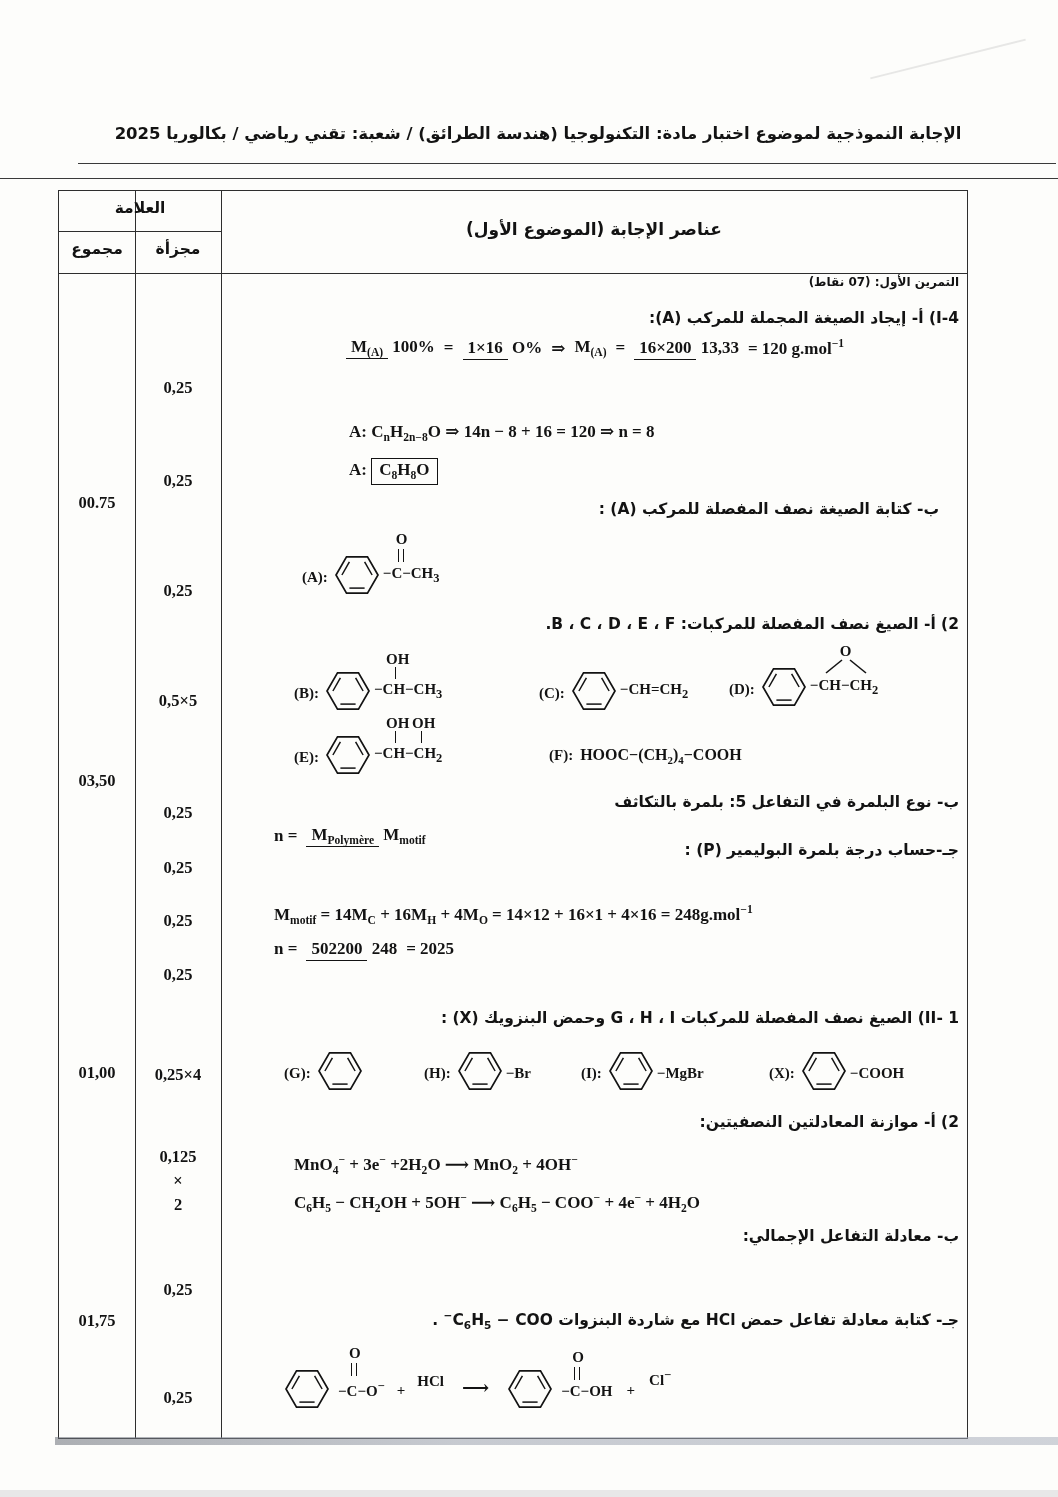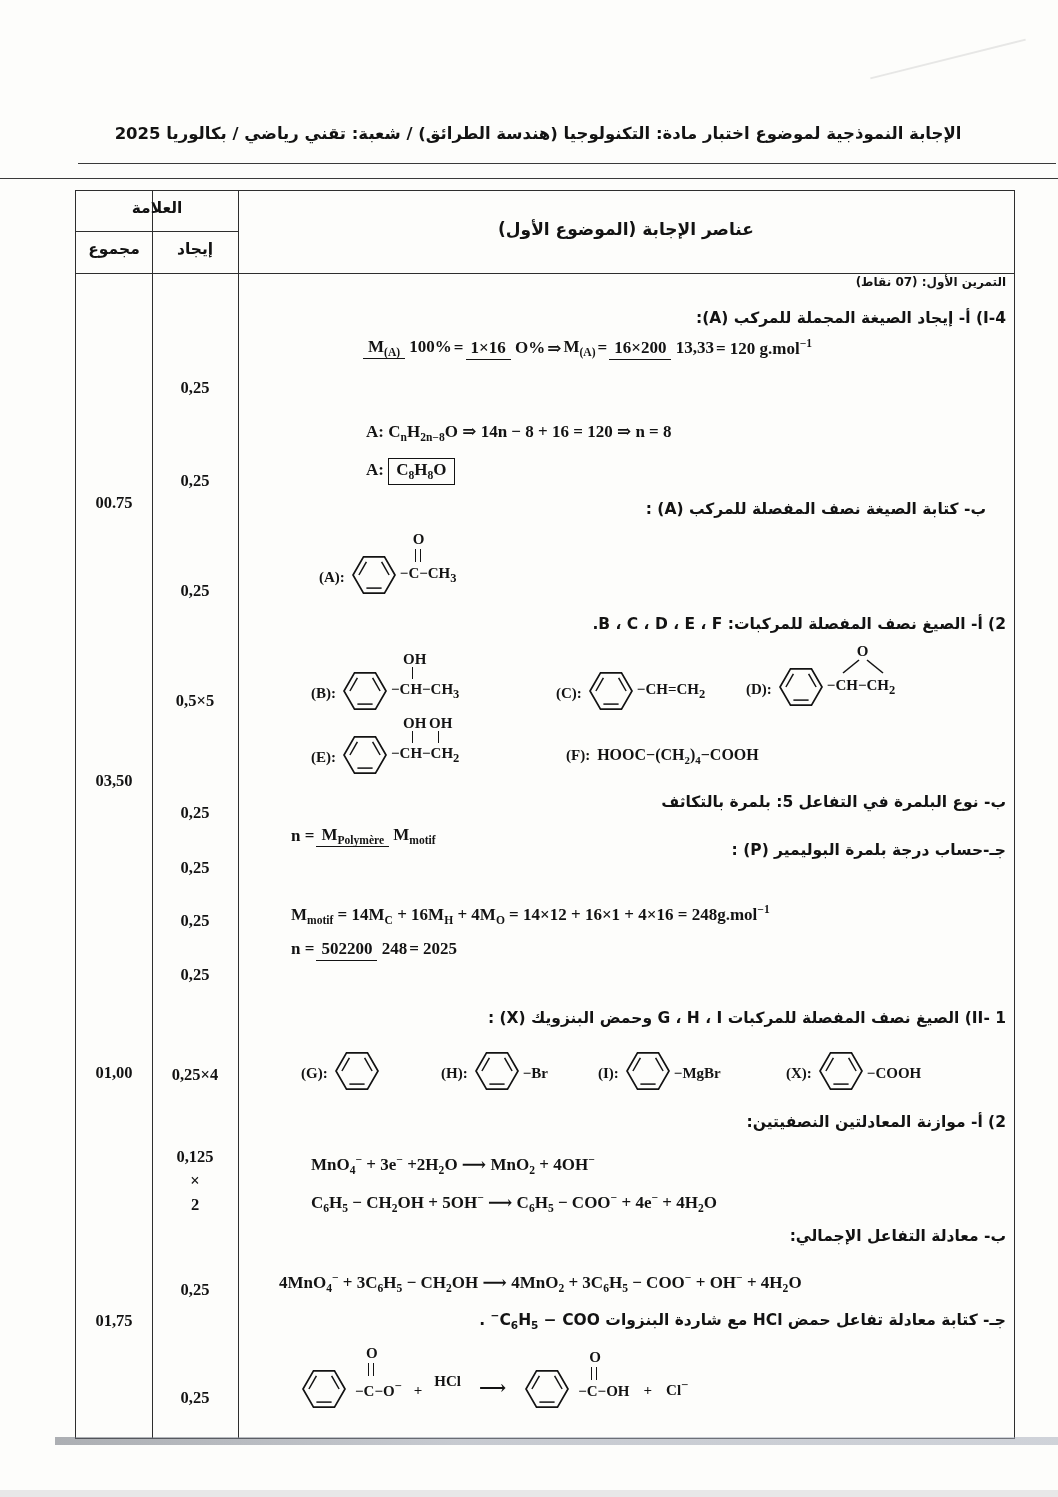--- a/index.html
+++ b/index.html
@@ -11,35 +11,35 @@
   .fm{font-family:"Liberation Serif","DejaVu Serif","DejaVu Sans",serif;font-weight:600;
       font-size:17px;white-space:nowrap;color:#131313;}
   .fm sub,.ar sub{font-size:68%;}
   .fm sup,.ar sup{font-size:68%;}
   .abs{position:absolute;}
   
   .rule{position:absolute;height:0;border-top:1.6px solid #3a3a3a;}
   .artifact{position:absolute;width:160px;border-top:2px solid #9a9a9a;opacity:.22;
             transform:rotate(-14deg);}
   
-  .table{position:absolute;left:75px;top:190px;width:908px;height:1247px;
-         border:1.7px solid #2e2e2e;padding-left:30px;}
+  .table{position:absolute;left:58px;top:190px;width:908px;height:1247px;
+         border:1.7px solid #2e2e2e;}
   .vline{position:absolute;top:0;bottom:0;border-left:1.5px solid #2e2e2e;}
   .hline{position:absolute;border-top:1.5px solid #2e2e2e;}
   .th{position:absolute;text-align:center;}
   
   .col-body{position:absolute;top:82px;bottom:0;}
   .mark{position:absolute;width:100%;text-align:center;white-space:pre-line;
         font-family:"Liberation Serif","DejaVu Serif",serif;font-weight:700;
         font-size:16.5px;line-height:1.45;}
   
   .content{position:absolute;left:162px;top:82px;right:0;bottom:0;}
   .rtl-line{position:absolute;right:8px;text-align:right;}
   
-  .feq{display:flex;align-items:center;gap:2px;}
+  .feq{display:flex;align-items:center;gap:9px;}
   .frac{display:inline-block;text-align:center;}
   .frac .num{border-bottom:1.5px solid #131313;padding:0 5px 2px;}
   .frac .den{padding-top:2px;}
   
   .struct{display:flex;align-items:flex-end;gap:3px;}
   .ring{width:46px;height:40px;flex:none;margin-bottom:-9px;display:inline-block;}
   .slabel{font-family:"Liberation Serif","DejaVu Serif",serif;font-weight:700;
           font-size:15px;margin-right:3px;white-space:nowrap;}
   .grp{position:relative;display:inline-block;font-family:"Liberation Serif","DejaVu Serif","DejaVu Sans",serif;
        font-weight:600;font-size:15px;white-space:nowrap;}
@@ -63,21 +63,21 @@
   <div class="rule" style="top:178px;left:0;right:0"></div>
 
   <div class="table">
     <div class="vline" style="left:76px"></div>
     <div class="vline" style="left:162px"></div>
     <div class="hline" style="top:40px;left:0;width:162px"></div>
     <div class="hline" style="top:82px;left:0;right:0"></div>
 
     <div class="th ar" style="top:8px;left:0;width:162px">العلامة</div>
     <div class="th ar" style="top:49px;left:0;width:76px">مجموع</div>
-    <div class="th ar" style="top:49px;left:76px;width:86px">إيجاد</div>
+    <div class="th ar" style="top:49px;left:76px;width:86px">مجزأة</div>
     <div class="th ar" style="top:28px;left:162px;right:0;font-size:17px">عناصر الإجابة (الموضوع الأول)</div>
 
     <div class="col-body" style="left:0;width:76px">
       <div class="mark" style="top:218px">00.75</div>
       <div class="mark" style="top:496px">03,50</div>
       <div class="mark" style="top:788px">01,00</div>
       <div class="mark" style="top:1036px">01,75</div>
     </div>
 
     <div class="col-body" style="left:76px;width:86px">
@@ -277,21 +277,20 @@
         <span class="grp">−COOH</span>
       </div>
 
       <div class="abs ar rtl-line" style="top:840px">2) أ- موازنة المعادلتين النصفيتين:</div>
 
       <div class="abs fm" style="top:880px;left:73px">MnO<sub>4</sub><sup>−</sup>  + 3e<sup>−</sup> +2H<sub>2</sub>O ⟶ MnO<sub>2</sub> + 4OH<sup>−</sup></div>
       <div class="abs fm" style="top:918px;left:73px">C<sub>6</sub>H<sub>5</sub> − CH<sub>2</sub>OH + 5OH<sup>−</sup>   ⟶   C<sub>6</sub>H<sub>5</sub> − COO<sup>−</sup> + 4e<sup>−</sup> +  4H<sub>2</sub>O</div>
 
       <div class="abs ar rtl-line" style="top:954px">ب- معادلة التفاعل الإجمالي:</div>
 
-      <div class="abs fm" style="top:998px;left:41px">4MnO<sub>4</sub><sup>−</sup> + 3C<sub>6</sub>H<sub>5</sub> − CH<sub>2</sub>OH ⟶ 4MnO<sub>2</sub> + 3C<sub>6</sub>H<sub>5</sub> − COO<sup>−</sup> + OH<sup>−</sup> + 4H<sub>2</sub>O</div>
 
       <div class="abs ar rtl-line" style="top:1036px">جـ- كتابة معادلة تفاعل حمض HCl مع شاردة البنزوات C<sub>6</sub>H<sub>5</sub> − COO<sup>−</sup> .</div>
 
       <div class="abs struct" style="top:1072px;left:63px;gap:8px">
         <span class="ring"><svg viewBox="0 0 46 40" width="46" height="40">
               <polygon points="44,20 33.5,1.8 12.5,1.8 2,20 12.5,38.2 33.5,38.2" fill="none" stroke="#131313" stroke-width="1.7"></polygon>
               <line x1="38.1" y1="20" x2="30.6" y2="6.9" stroke="#131313" stroke-width="1.5"></line>
               <line x1="15.4" y1="6.9" x2="7.9" y2="20" stroke="#131313" stroke-width="1.5"></line>
               <line x1="15.4" y1="33.1" x2="30.6" y2="33.1" stroke="#131313" stroke-width="1.5"></line>
             </svg></span>
@@ -308,20 +307,20 @@
               <line x1="38.1" y1="20" x2="30.6" y2="6.9" stroke="#131313" stroke-width="1.5"></line>
               <line x1="15.4" y1="6.9" x2="7.9" y2="20" stroke="#131313" stroke-width="1.5"></line>
               <line x1="15.4" y1="33.1" x2="30.6" y2="33.1" stroke="#131313" stroke-width="1.5"></line>
             </svg></span>
         <span class="grp" style="padding-top:34px">
           <span class="gtop" style="left:11px;top:0">O</span>
           <span class="dbond" style="left:13px;top:18px"></span>
           <span>−C−OH</span>
         </span>
         <span class="grp" style="margin:0 6px 1px">+</span>
-        <span class="grp" style="margin-bottom:1px">Cl<sup>−</sup></span>
+        <span class="grp" style="margin-bottom:11px">Cl<sup>−</sup></span>
       </div>
 
     </div>
   </div>
 
   <div class="shadow" style="top:1437px"></div>
 </div>
 
 </body></html>

